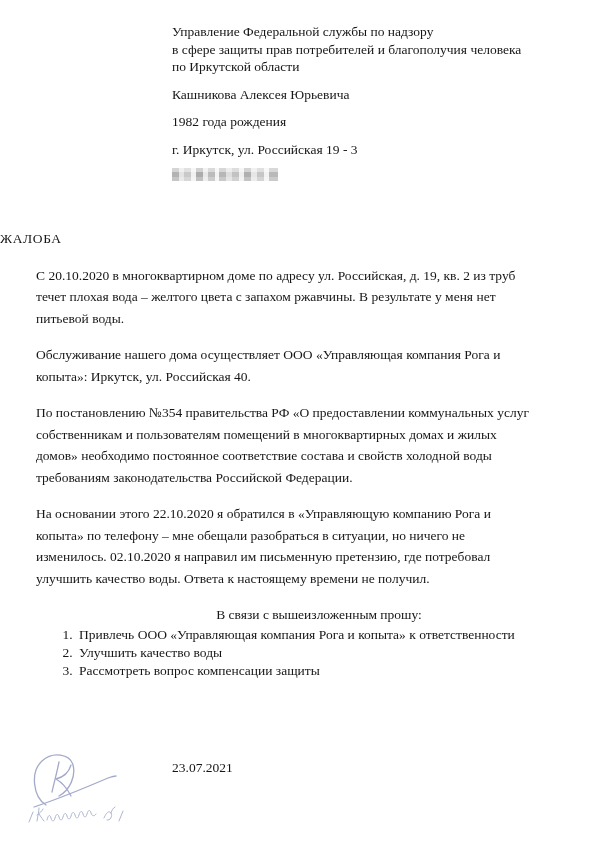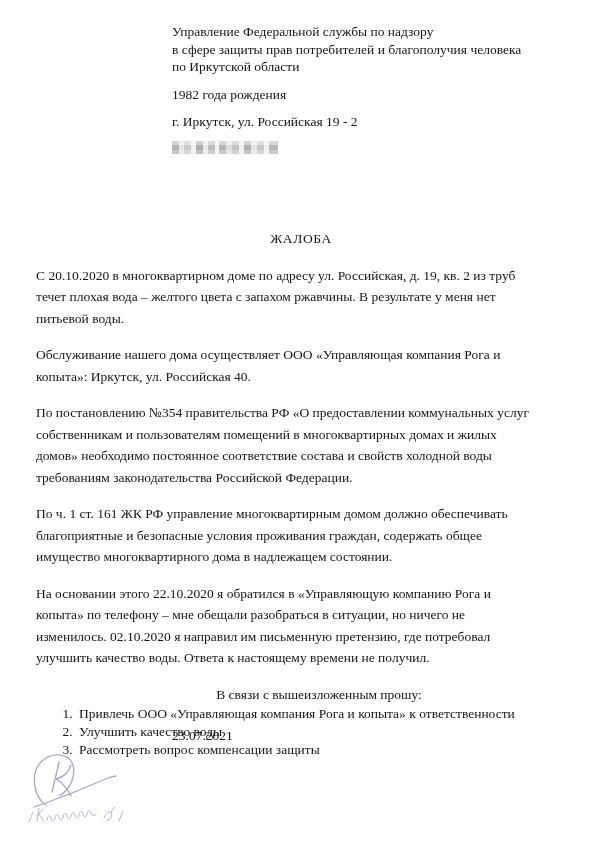--- a/index.html
+++ b/index.html
@@ -18,57 +18,55 @@
       linear-gradient(180deg, rgba(255,255,255,0.45) 0 4px, rgba(255,255,255,0) 4px 9px, rgba(255,255,255,0.25) 9px 13px),
       repeating-linear-gradient(90deg,
         #b3b3b3 0 7px, #e3e3e3 7px 12px, #c9c9c9 12px 19px, #f1f1f1 19px 24px,
         #acacac 24px 31px, #e8e8e8 31px 36px, #bcbcbc 36px 43px, #f3f3f3 43px 47px,
         #b7b7b7 47px 54px, #dedede 54px 60px, #c2c2c2 60px 67px, #efefef 67px 72px,
         #b0b0b0 72px 79px, #e6e6e6 79px 85px, #c6c6c6 85px 92px, #f2f2f2 92px 97px,
         #b9b9b9 97px 106px);
   }
   
   .content { position:absolute; left:0; top:228px; width:602px; }
-  .title { text-align:center; letter-spacing:0.6px; margin:0 0 15px 0; }
+  .title { text-align:left; letter-spacing:0.6px; margin:0 0 15px 0; }
   .para { margin:15px 0 7px 36px; white-space:pre; }
   .intro { margin-bottom:0;text-align:center; }
   ol.requests { margin:0; padding:0 16px 0 76px; }
   ol.requests li { line-height:18px; padding-left:3px; white-space:pre; }
   
   .signature { position:absolute; left:25px; top:750px; }
-  .date { position:absolute; left:172px; top:728px; line-height:16px; }
+  .date { position:absolute; left:172px; top:760px; line-height:16px; }
 </style>
 </head>
 <body>
 
 <div class="page">
 
   <div class="header">
     <div class="hblock">Управление Федеральной службы по надзору
 в сфере защиты прав потребителей и благополучия человека
 по Иркутской области</div>
+    <div class="hblock">Кашникова Алексея Юрьевича</div>
     <div class="hblock">1982 года рождения</div>
-    <div class="hblock">г. Иркутск, ул. Российская 19 - 2</div>
+    <div class="hblock">г. Иркутск, ул. Российская 19 - 3</div>
     <div class="redacted"></div>
   </div>
 
   <div class="content">
     <div class="title">ЖАЛОБА</div>
     <div class="para">С 20.10.2020 в многоквартирном доме по адресу ул. Российская, д. 19, кв. 2 из труб
 течет плохая вода – желтого цвета с запахом ржавчины. В результате у меня нет
 питьевой воды.</div>
     <div class="para">Обслуживание нашего дома осуществляет ООО «Управляющая компания Рога и
 копыта»: Иркутск, ул. Российская 40.</div>
     <div class="para">По постановлению №354 правительства РФ «О предоставлении коммунальных услуг
 собственникам и пользователям помещений в многоквартирных домах и жилых
 домов» необходимо постоянное соответствие состава и свойств холодной воды
 требованиям законодательства Российской Федерации.</div>
-    <div class="para">По ч. 1 ст. 161 ЖК РФ управление многоквартирным домом должно обеспечивать
-благоприятные и безопасные условия проживания граждан, содержать общее
-имущество многоквартирного дома в надлежащем состоянии.</div>
     <div class="para">На основании этого 22.10.2020 я обратился в «Управляющую компанию Рога и
 копыта» по телефону – мне обещали разобраться в ситуации, но ничего не
 изменилось. 02.10.2020 я направил им письменную претензию, где потребовал
 улучшить качество воды. Ответа к настоящему времени не получил.</div>
     <div class="para intro">В связи с вышеизложенным прошу:</div>
     <ol class="requests">
       <li>Привлечь ООО «Управляющая компания Рога и копыта» к ответственности</li>
       <li>Улучшить качество воды</li>
       <li>Рассмотреть вопрос компенсации защиты</li>
     </ol>

